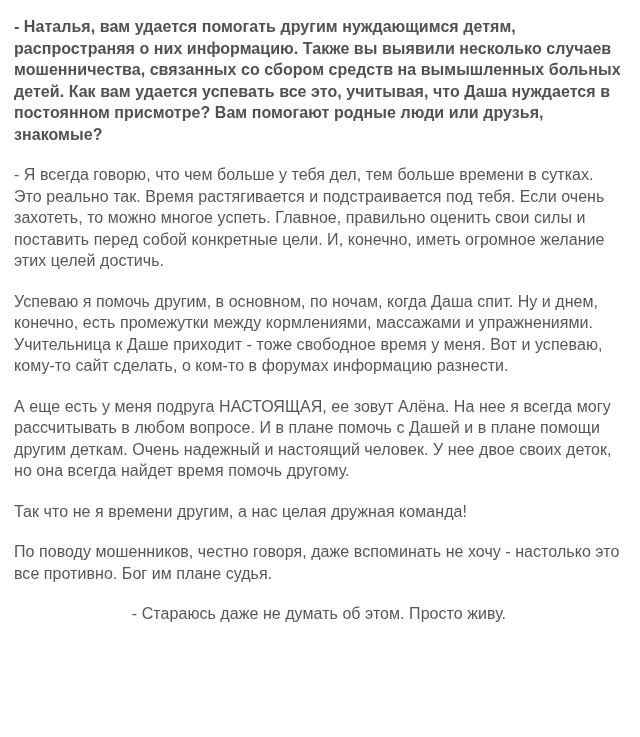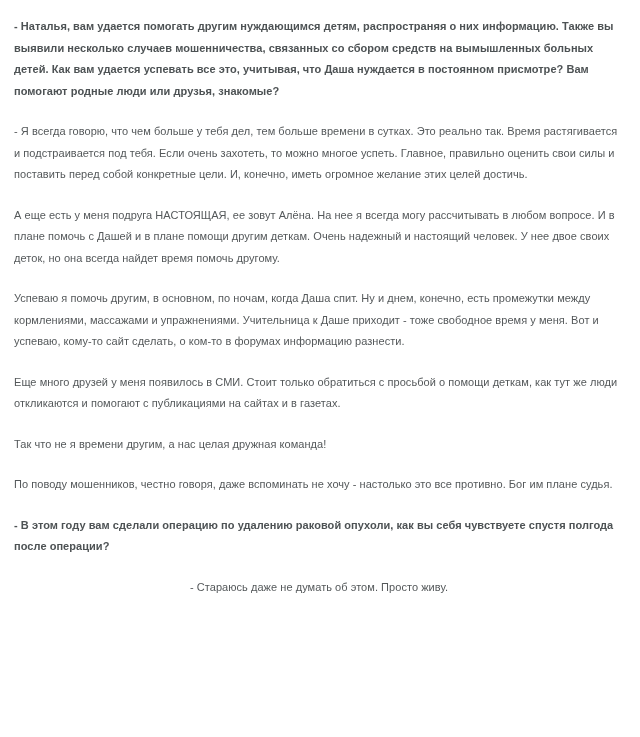--- a/index.html
+++ b/index.html
@@ -15,21 +15,21 @@
     overflow: hidden;
   }
   .page {
     width: 640px;
     height: 737px;
     box-sizing: border-box;
     padding: 16px 16px 0 14px;
     background: #ffffff;
   }
   .para {
-    font-size: 11px;
+    font-size: 16px;
     line-height: 21.5px;
     color: #54585a;
     margin: 0 0 19px 0;
     text-align: left;
     letter-spacing: 0.05px;
   }
   .para.question {
     font-weight: bold;
     color: #4d5254;
   }
@@ -37,20 +37,18 @@
     margin-bottom: 0;
     text-align: center;
   }
 </style>
 </head>
 <body>
 
 <div class="page">
   <p class="para question">- Наталья, вам удается помогать другим нуждающимся детям, распространяя о них информацию. Также вы выявили несколько случаев мошенничества, связанных со сбором средств на вымышленных больных детей. Как вам удается успевать все это, учитывая, что Даша нуждается в постоянном присмотре? Вам помогают родные люди или друзья, знакомые?</p>
   <p class="para">- Я всегда говорю, что чем больше у тебя дел, тем больше времени в сутках. Это реально так. Время растягивается и подстраивается под тебя. Если очень захотеть, то можно многое успеть. Главное, правильно оценить свои силы и поставить перед собой конкретные цели.  И, конечно, иметь огромное желание этих целей достичь.</p>
+  <p class="para">Успеваю я помочь другим, в основном, по ночам, когда Даша спит. Ну и днем, конечно, есть промежутки между кормлениями, массажами и упражнениями. Учительница к Даше приходит - тоже свободное время у меня. Вот и успеваю, кому-то сайт сделать, о ком-то в форумах информацию разнести.</p>
   <p class="para">А еще есть у меня подруга НАСТОЯЩАЯ, ее зовут Алёна. На нее я всегда могу рассчитывать в любом вопросе. И в плане помочь с Дашей и в плане помощи другим деткам. Очень надежный и настоящий человек. У нее двое своих деток, но она всегда найдет время помочь другому.</p>
-  <p class="para">Успеваю я помочь другим, в основном, по ночам, когда Даша спит. Ну и днем, конечно, есть промежутки между кормлениями, массажами и упражнениями. Учительница к Даше приходит - тоже свободное время у меня. Вот и успеваю, кому-то сайт сделать, о ком-то в форумах информацию разнести.</p>
-  <p class="para">Еще много друзей у меня появилось в СМИ. Стоит только обратиться с просьбой о помощи деткам, как тут же люди откликаются и помогают с публикациями на сайтах и в газетах.</p>
   <p class="para">Так что не я времени другим, а нас целая дружная команда!</p>
   <p class="para">По поводу мошенников, честно говоря, даже вспоминать не хочу - настолько это все противно. Бог им плане судья.</p>
-  <p class="para question">- В этом году вам сделали операцию по удалению раковой опухоли, как вы себя чувствуете спустя полгода после операции?</p>
   <p class="para last">- Стараюсь даже не думать об этом. Просто живу.</p>
 </div>
 
 </body></html>

